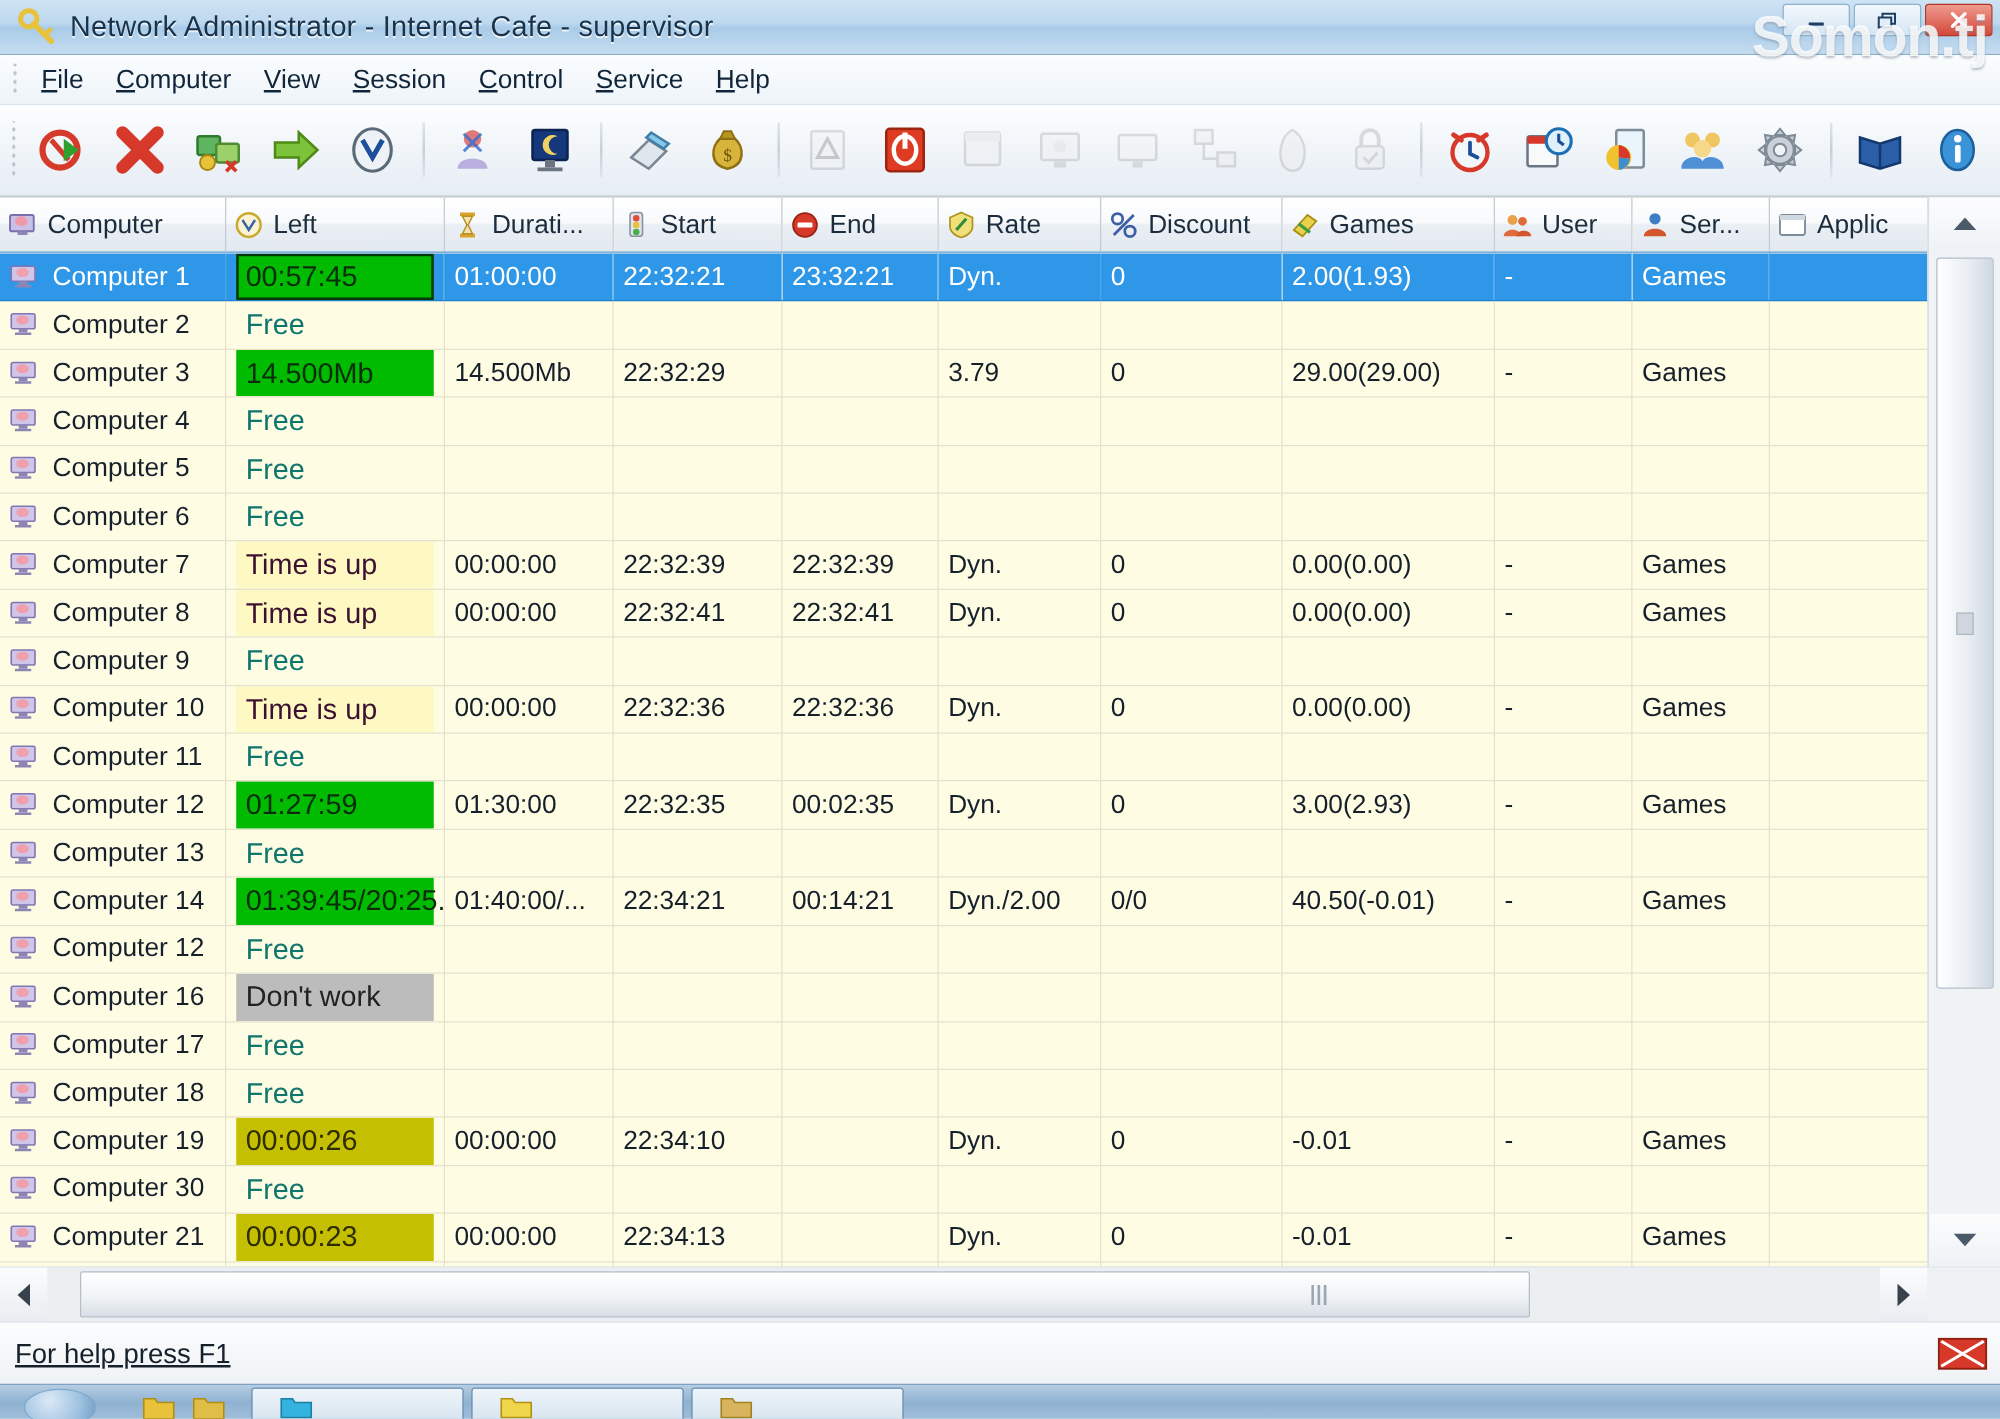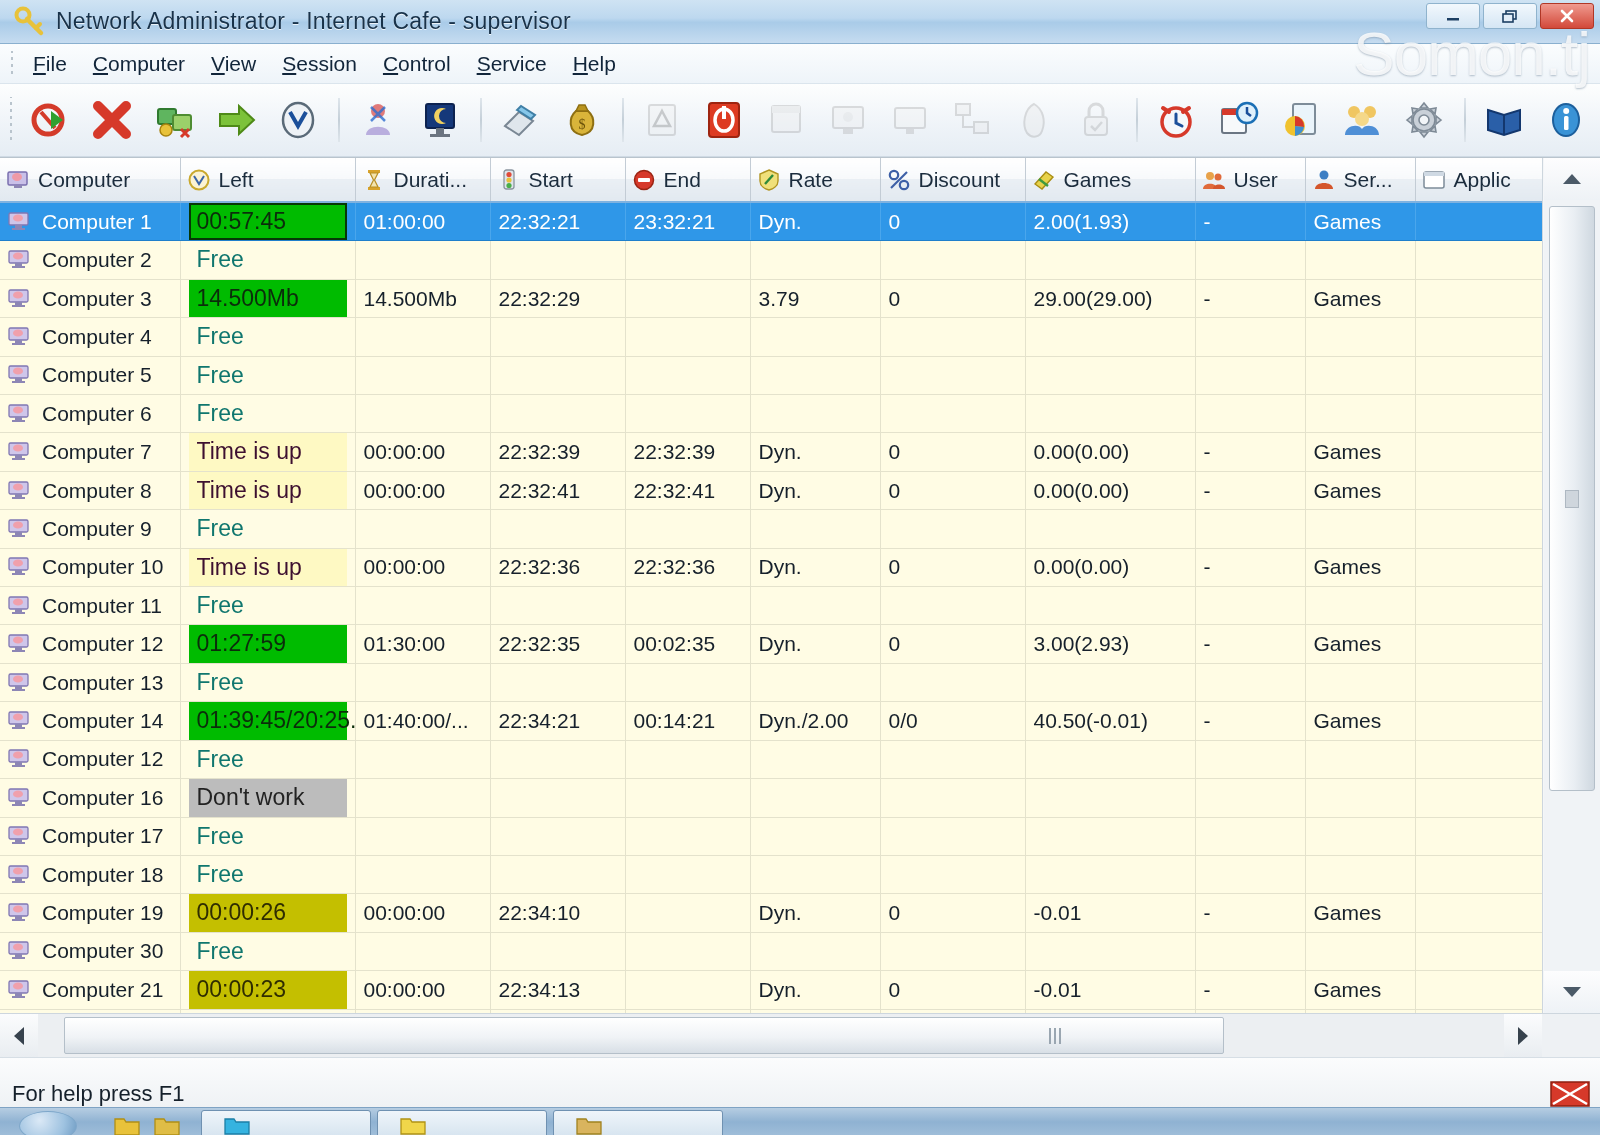--- a/index.html
+++ b/index.html
@@ -43,24 +43,24 @@
     background: linear-gradient(to bottom, #f2f8fd, #d5e6f4);
     display: flex; align-items: center; justify-content: center;
     color: #15395c; font-size: 14px;
   }
   .wbtn.close {
     background: linear-gradient(to bottom, #f09a8f, #d2493a);
     border-color: #b03726; color: #fff;
   }
   .watermark {
     position: absolute; right: 10px; top: 2px;
-    font-size: 62px; font-weight: normal;
+    font-size: 46px; font-weight: bold;
     color: rgba(255,255,255,0.82);
     text-shadow: 0 1px 2px rgba(120,140,160,.55);
-    pointer-events: none; letter-spacing: -1px; margin-top: 16px;
+    pointer-events: none; letter-spacing: -1px;
   }
 
   
   .menubar {
     height: 40px; display: flex; align-items: center;
     background: linear-gradient(to bottom, #fbfdfe, #eef4f9);
     border-bottom: 1px solid #dbe5ed;
     padding-left: 6px;
   }
   .gripdots { width: 12px; height: 26px; margin-right: 2px;
@@ -173,24 +173,24 @@
   .hthumb .hgrip {
     position: absolute; right: 160px; top: 50%; transform: translateY(-50%);
     width: 14px; height: 16px;
     background-image: linear-gradient(90deg,#9aa6b1 2px, transparent 2px);
     background-size: 5px 100%;
   }
   .hscroll-right-pad { width: 58px; background: #eef1f4; }
 
   
   .statusbar {
-    height: 50px; display: flex; align-items: flex-end;
+    height: 50px; display: flex; align-items: center;
     background: linear-gradient(to bottom,#fbfcfd,#eff2f5);
     border-top: 1px solid #d6dee5;
-    padding-left: 12px; font-size: 22px; color: #15202b;
+    padding-left: 12px; font-size: 22px; color: #15202b; text-decoration: underline;
   }
   .statusbar .flag { margin-left: auto; margin-right: 10px; width: 40px; height: 26px; }
 
   
   .taskbar {
     height: 36px; display: flex; align-items: stretch;
     background: linear-gradient(to bottom,#b6cde2,#8fb2d2 40%, #a8c4dd);
     border-top: 1px solid #7fa3c4;
   }
   .startorb { width: 96px; display: flex; align-items: center; justify-content: center; }

